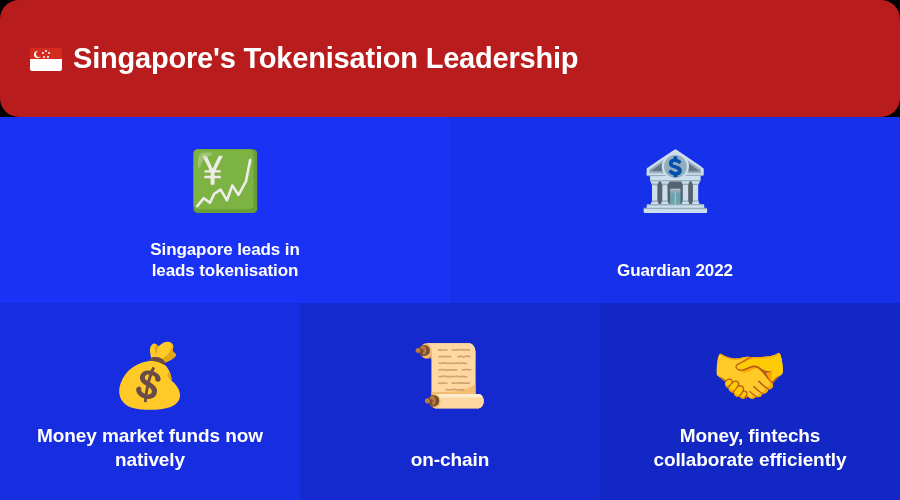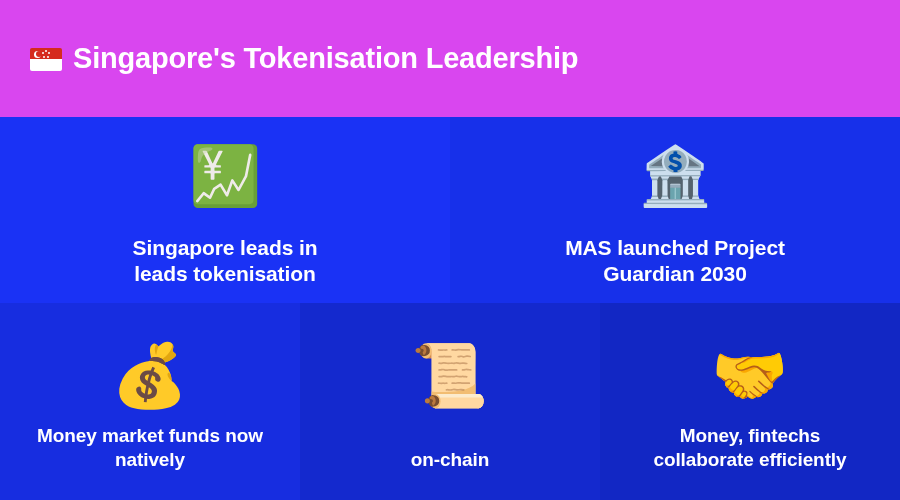--- a/index.html
+++ b/index.html
@@ -20,25 +20,26 @@
     background: #000000;
   }
 
   
   #header {
     position: absolute;
     left: 0;
     top: 0;
     width: 900px;
     height: 117px;
-    background: #d946ef;
+    background: #b91c1c;
     display: flex;
     align-items: center;
     box-sizing: border-box;
     padding-left: 30px;
+    border-radius: 19px;
   }
   #header-title {
     display: flex;
     align-items: center;
     gap: 11px;
     color: #ffffff;
     font-size: 29px;
     font-weight: bold;
     letter-spacing: -0.2px;
     line-height: 1.1;
@@ -145,21 +146,21 @@
 
   .card-label {
     color: #ffffff;
     font-weight: bold;
     text-align: center;
     line-height: 1.22;
     letter-spacing: -0.1px;
     margin-top: 10px;
     max-width: 100%;
   }
-  #grid-top .card-label { font-size: 21px; margin-top: 26px; }
+  #grid-top .card-label { font-size: 17px; margin-top: 26px; }
   #grid-bottom .card-label { font-size: 19px; }
 
   
   .bg-a { background: #1a32f5; }
   .bg-b { background: #1730ea; }
   .bg-c { background: #172de0; }
   .bg-d { background: #1429ce; }
   .bg-e { background: #1227c4; }
 </style>
 </head>
@@ -191,22 +192,22 @@
       <div class="card-emoji">💹</div>
       <div class="card-label">
         <span>Singapore leads in</span><br>
         <span>leads tokenisation</span>
       </div>
     </div>
 
     <div class="card bg-b">
       <div class="card-emoji">🏦</div>
       <div class="card-label">
-        <span>MAS launched Project</span><br>
-        <span>Guardian 2030</span>
+        <br>
+        <span>Guardian 2022</span>
       </div>
     </div>
 
   </div>
 
   <div id="grid-bottom">
 
     <div class="card bg-c">
       <div class="card-emoji">💰</div>
       <div class="card-label">

